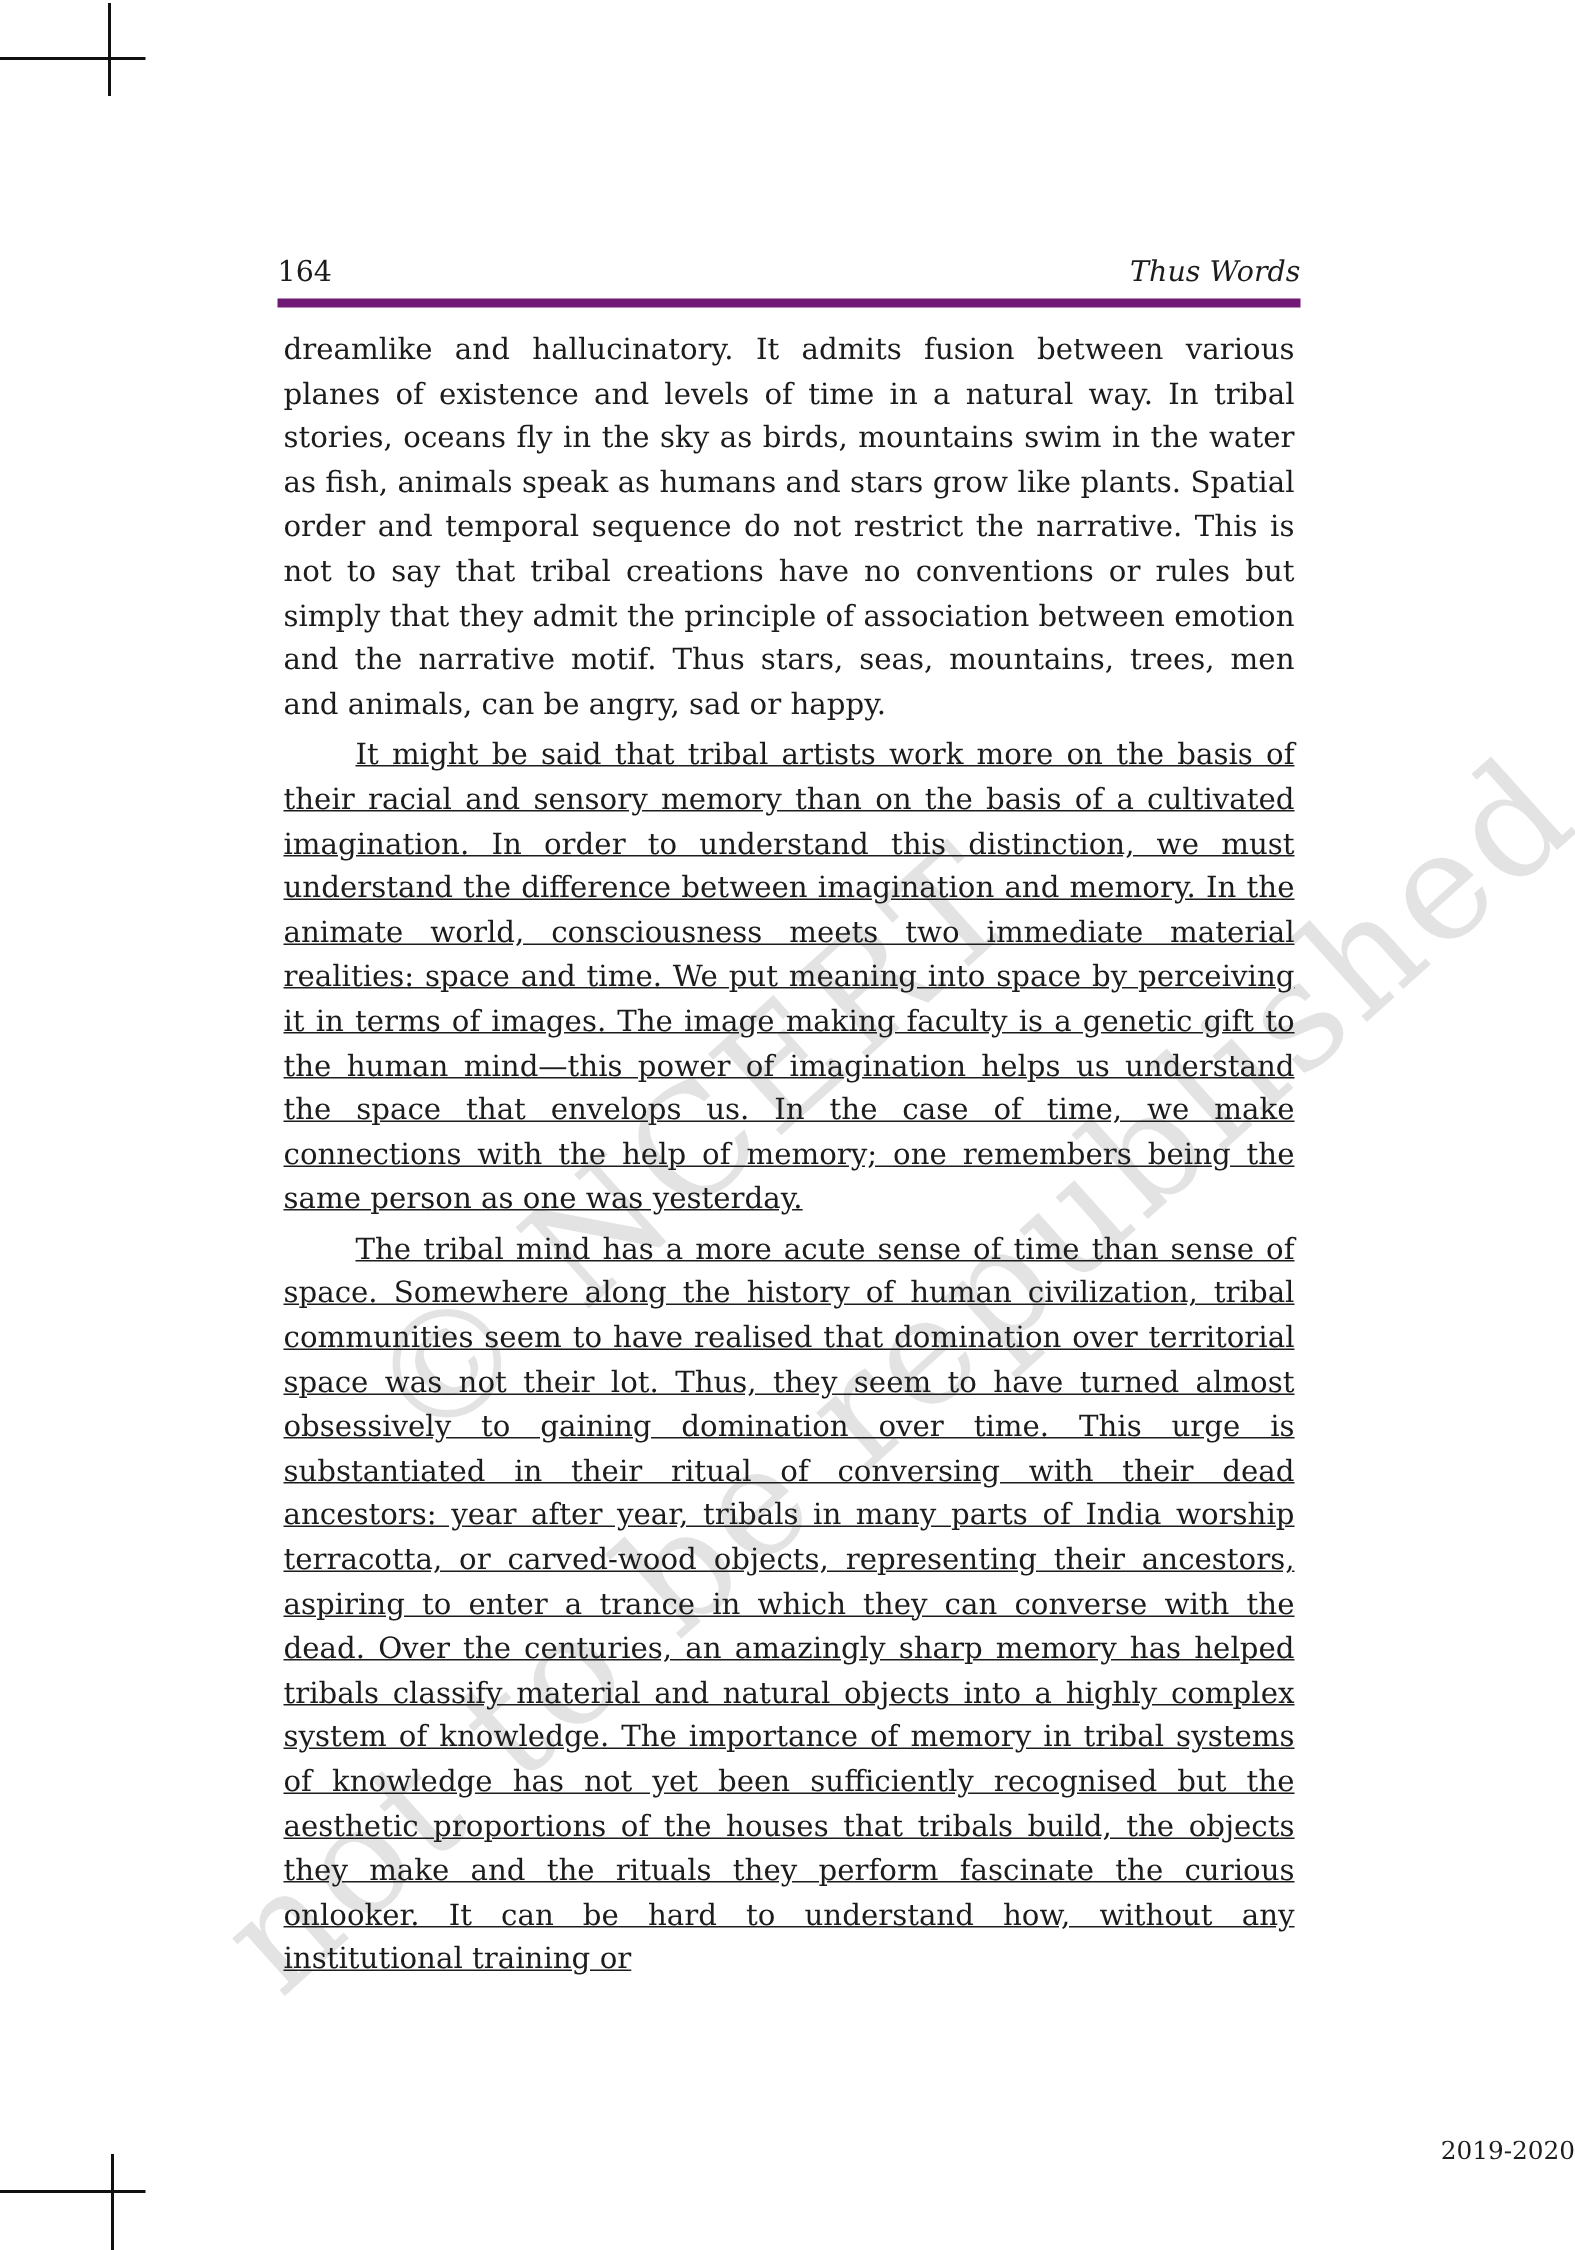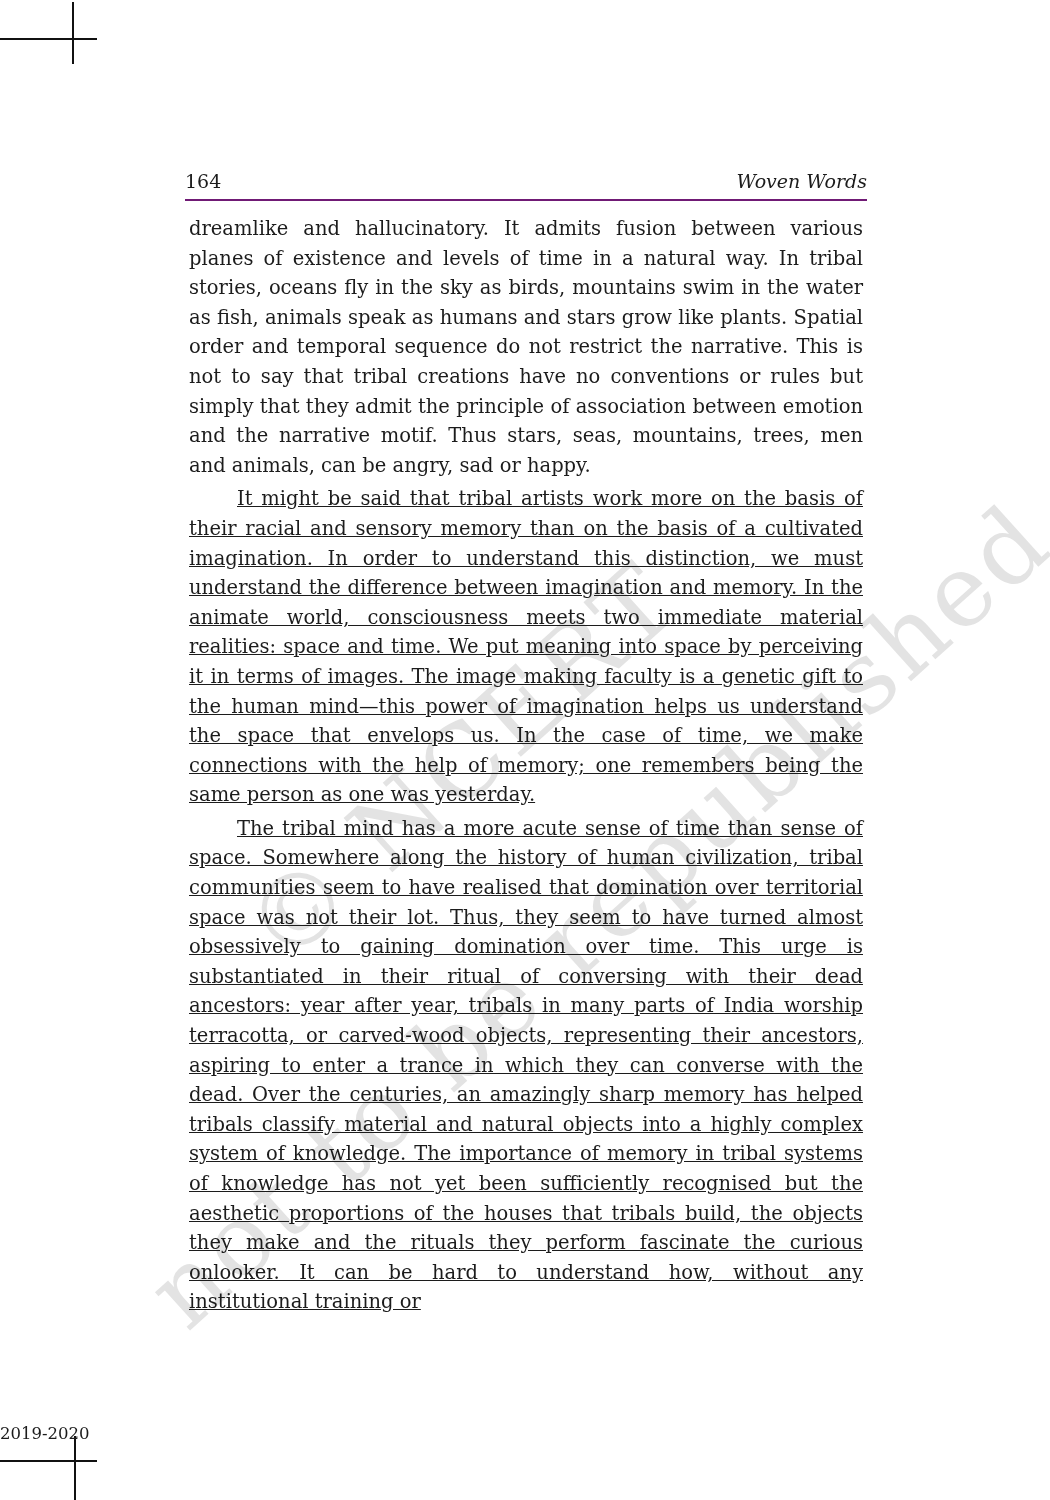--- a/index.html
+++ b/index.html
@@ -50,21 +50,21 @@
     top: 170px;
     width: 682px;
     z-index: 1;
   }
   .page-header {
     display: flex;
     justify-content: space-between;
     align-items: baseline;
     font-size: 19px;
     padding-bottom: 7px;
-    border-bottom: 2px solid #701a75;
+    border-bottom: 6px solid #701a75;
   }
   .page-header .book-title {
     font-style: italic;
   }
   .body-text {
     margin-top: 13px;
     font-size: 19.5px;
     line-height: 29.6px;
     text-align: justify;
   }
@@ -75,42 +75,42 @@
     text-indent: 48px;
     text-decoration: underline;
   }
 
   
   .page-footer {
     position: absolute;
     left: 0;
     top: 1424px;
     width: 1050px;
-    text-align: left;
+    text-align: right;
     font-size: 16.5px;
     z-index: 1;
   }
 </style>
 </head>
 <body>
 
 <div class="crop tl-v"></div>
 <div class="crop tl-h"></div>
 <div class="crop bl-v"></div>
 <div class="crop bl-h"></div>
 
 <div class="watermark">
   <div>© NCERT</div>
   <div>not to be republished</div>
 </div>
 
 <div class="content">
   <div class="page-header">
     <span class="page-number">164</span>
-    <span class="book-title">Woven Words</span>
+    <span class="book-title">Thus Words</span>
   </div>
 
   <div class="body-text">
     <p>dreamlike and hallucinatory. It admits fusion between various planes of existence and levels of time in a natural way. In tribal stories, oceans fly in the sky as birds, mountains swim in the water as fish, animals speak as humans and stars grow like plants. Spatial order and temporal sequence do not restrict the narrative. This is not to say that tribal creations have no conventions or rules but simply that they admit the principle of association between emotion and the narrative motif. Thus stars, seas, mountains, trees, men and animals, can be angry, sad or happy.</p>
     <p class="indent">It might be said that tribal artists work more on the basis of their racial and sensory memory than on the basis of a cultivated imagination. In order to understand this distinction, we must understand the difference between imagination and memory. In the animate world, consciousness meets two immediate material realities: space and time. We put meaning into space by perceiving it in terms of images. The image making faculty is a genetic gift to the human mind—this power of imagination helps us understand the space that envelops us. In the case of time, we make connections with the help of memory; one remembers being the same person as one was yesterday.</p>
     <p class="indent">The tribal mind has a more acute sense of time than sense of space. Somewhere along the history of human civilization, tribal communities seem to have realised that domination over territorial space was not their lot. Thus, they seem to have turned almost obsessively to gaining domination over time. This urge is substantiated in their ritual of conversing with their dead ancestors: year after year, tribals in many parts of India worship terracotta, or carved-wood objects, representing their ancestors, aspiring to enter a trance in which they can converse with the dead. Over the centuries, an amazingly sharp memory has helped tribals classify material and natural objects into a highly complex system of knowledge. The importance of memory in tribal systems of knowledge has not yet been sufficiently recognised but the aesthetic proportions of the houses that tribals build, the objects they make and the rituals they perform fascinate the curious onlooker. It can be hard to understand how, without any institutional training or</p>
   </div>
 </div>
 
 <div class="page-footer">2019-2020</div>

